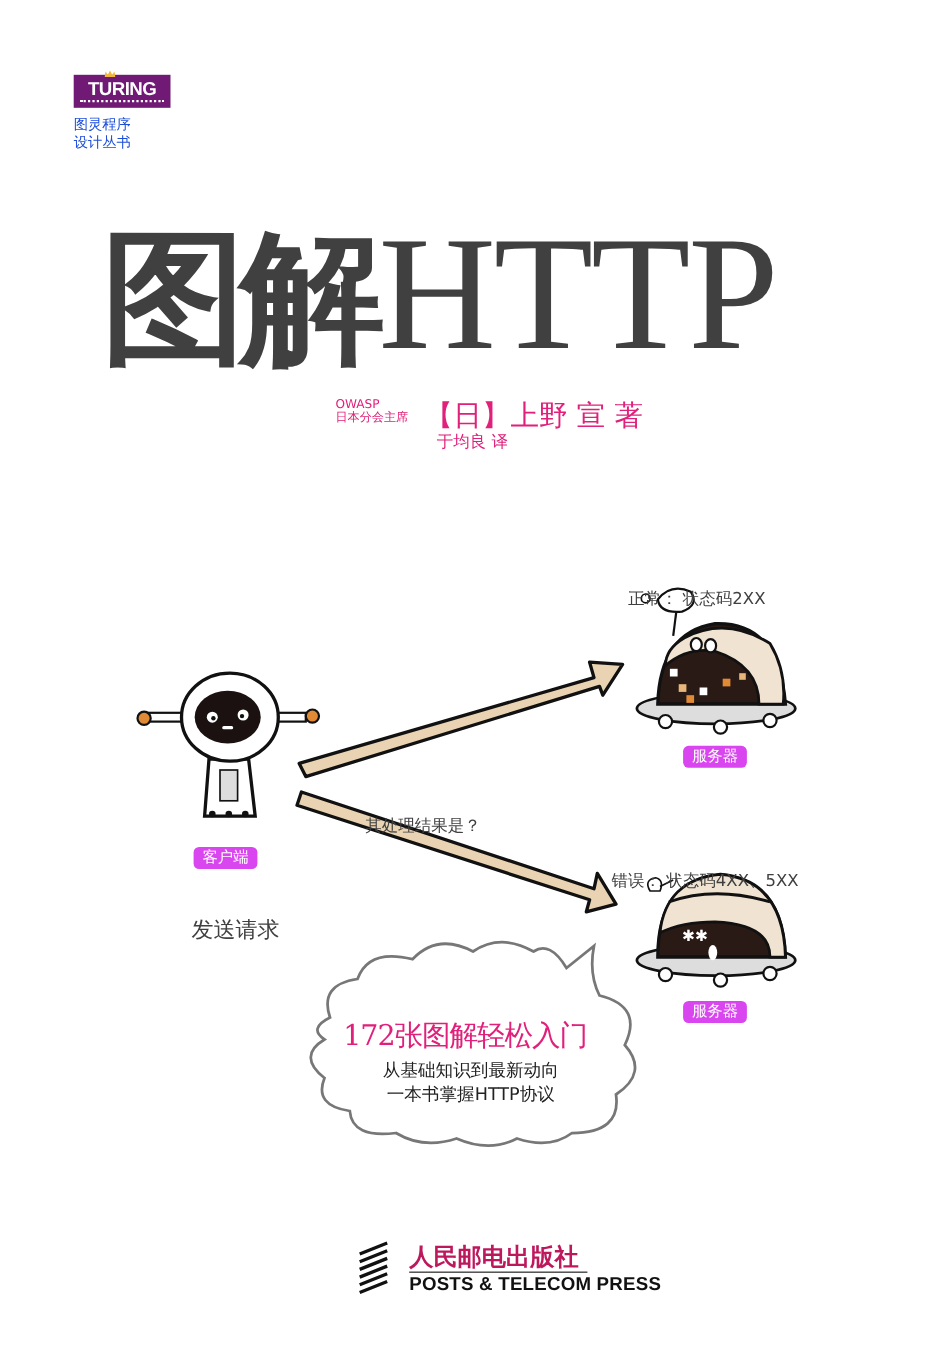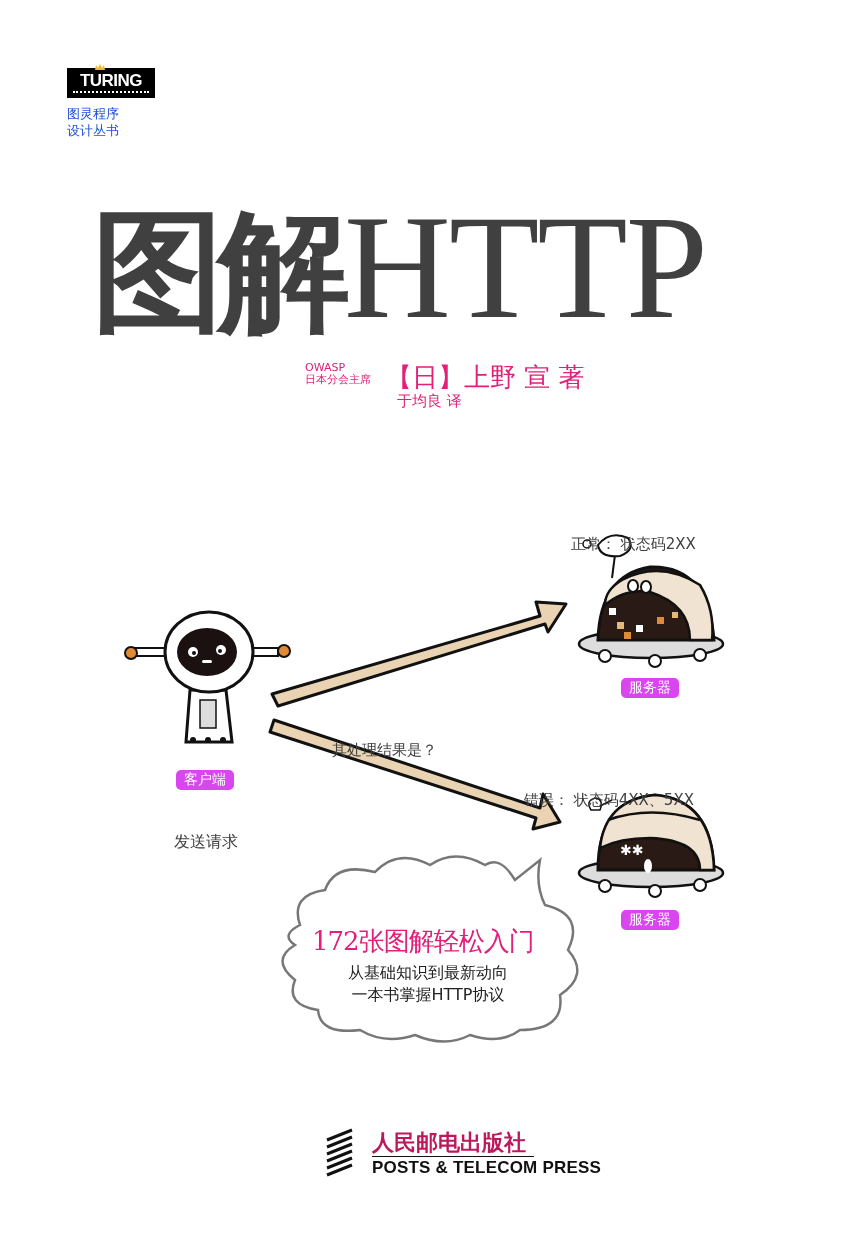--- a/index.html
+++ b/index.html
@@ -1,19 +1,19 @@
 <!DOCTYPE html>
 <html><head>
 <meta charset="utf-8">
 <style>
   html,body{margin:0;padding:0;background:#fff;}
   body{width:856px;height:1240px;position:relative;overflow:hidden;font-family:"DejaVu Sans","Liberation Sans",sans-serif;color:#222;}
   .abs{position:absolute;}
   
-  .turing-logo{left:67px;top:68px;width:88px;height:30px;background:#000000;color:#fff;font-family:"Liberation Sans",sans-serif;font-weight:bold;font-size:17px;display:flex;align-items:center;justify-content:center;letter-spacing:-0.5px;box-sizing:border-box;padding-bottom:4px;}
+  .turing-logo{left:67px;top:68px;width:88px;height:30px;background:#701a75;color:#fff;font-family:"Liberation Sans",sans-serif;font-weight:bold;font-size:17px;display:flex;align-items:center;justify-content:center;letter-spacing:-0.5px;box-sizing:border-box;padding-bottom:4px;}
   .turing-logo .crown{position:absolute;top:-4px;left:28px;width:10px;height:6px;}
   .turing-logo .dots{position:absolute;bottom:3px;left:6px;right:6px;height:2px;border-top:2px dotted #fff;}
   .series{left:67px;top:105px;font-size:13px;line-height:17px;color:#1d4ed8;width:70px;}
   
   .title{left:92px;top:192px;font-family:"Liberation Serif","DejaVu Serif",serif;font-size:148px;color:#404040;line-height:150px;letter-spacing:-2px;white-space:nowrap;}
   .title .cn{font-family:"DejaVu Serif","Liberation Serif",serif;font-weight:bold;font-size:132px;letter-spacing:-6px;}
   
   .role{left:305px;top:362px;font-size:11px;line-height:12px;color:#e0207a;text-align:left;width:78px;}
   .author{left:386px;top:360px;font-size:26px;color:#e0207a;white-space:nowrap;}
   .translator{left:397px;top:392px;font-size:15px;color:#e0207a;white-space:nowrap;}
@@ -125,23 +125,23 @@
 <div class="abs role">
   <div>OWASP</div>
   <div>日本分会主席</div>
 </div>
 <div class="abs author">【日】上野 宣 著</div>
 <div class="abs translator">于均良 译</div>
 
 <div class="abs label" style="left:571px;top:500px;">正常：  状态码2XX</div>
 <div class="abs tag" style="left:621px;top:678px;">服务器</div>
 <div class="abs label" style="left:332px;top:706px;">其处理结果是？</div>
-<div class="abs label" style="left:524px;top:756px;">错误：  状态码4XX、5XX</div>
+<div class="abs label" style="left:556px;top:756px;">错误：  状态码4XX、5XX</div>
 <div class="abs tag" style="left:176px;top:770px;">客户端</div>
-<div class="abs label" style="left:174px;top:797px;font-size:16px;">发送请求</div>
+<div class="abs label" style="left:174px;top:797px;font-size:20px;">发送请求</div>
 <div class="abs tag" style="left:621px;top:910px;">服务器</div>
 
 <div class="abs cloud-main">172张图解轻松入门</div>
 <div class="abs cloud-sub">
   <div>从基础知识到最新动向</div>
   <div>一本书掌握HTTP协议</div>
 </div>
 
 <div class="abs pub-cn">人民邮电出版社</div>
 <div class="abs pub-line"></div>

